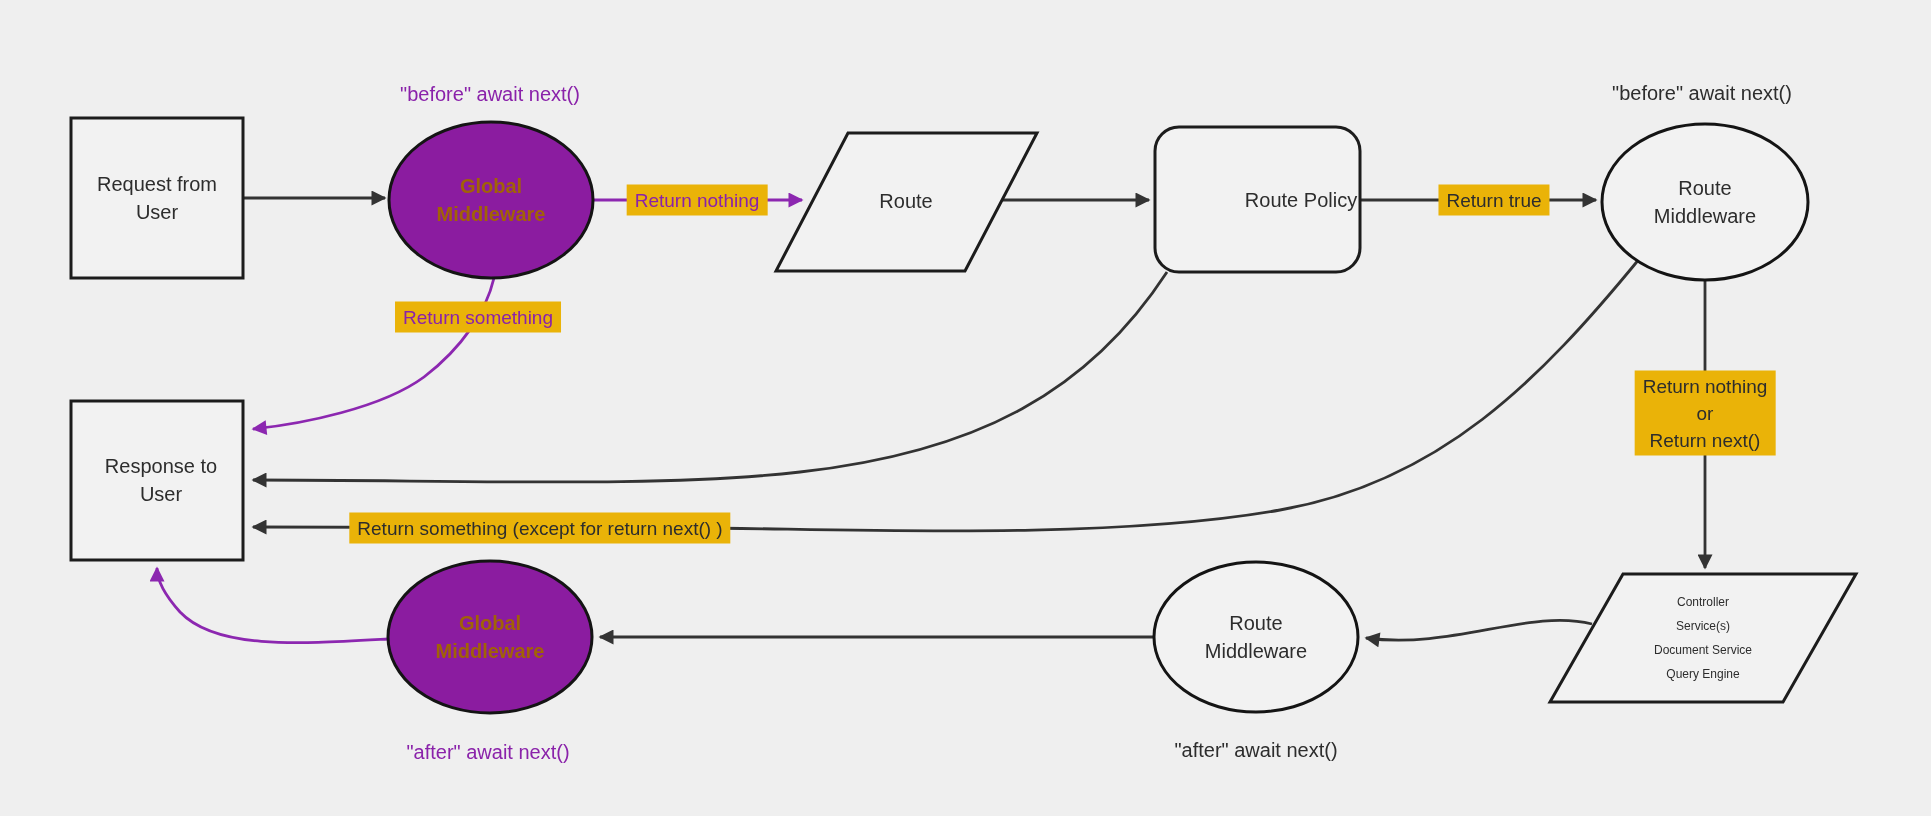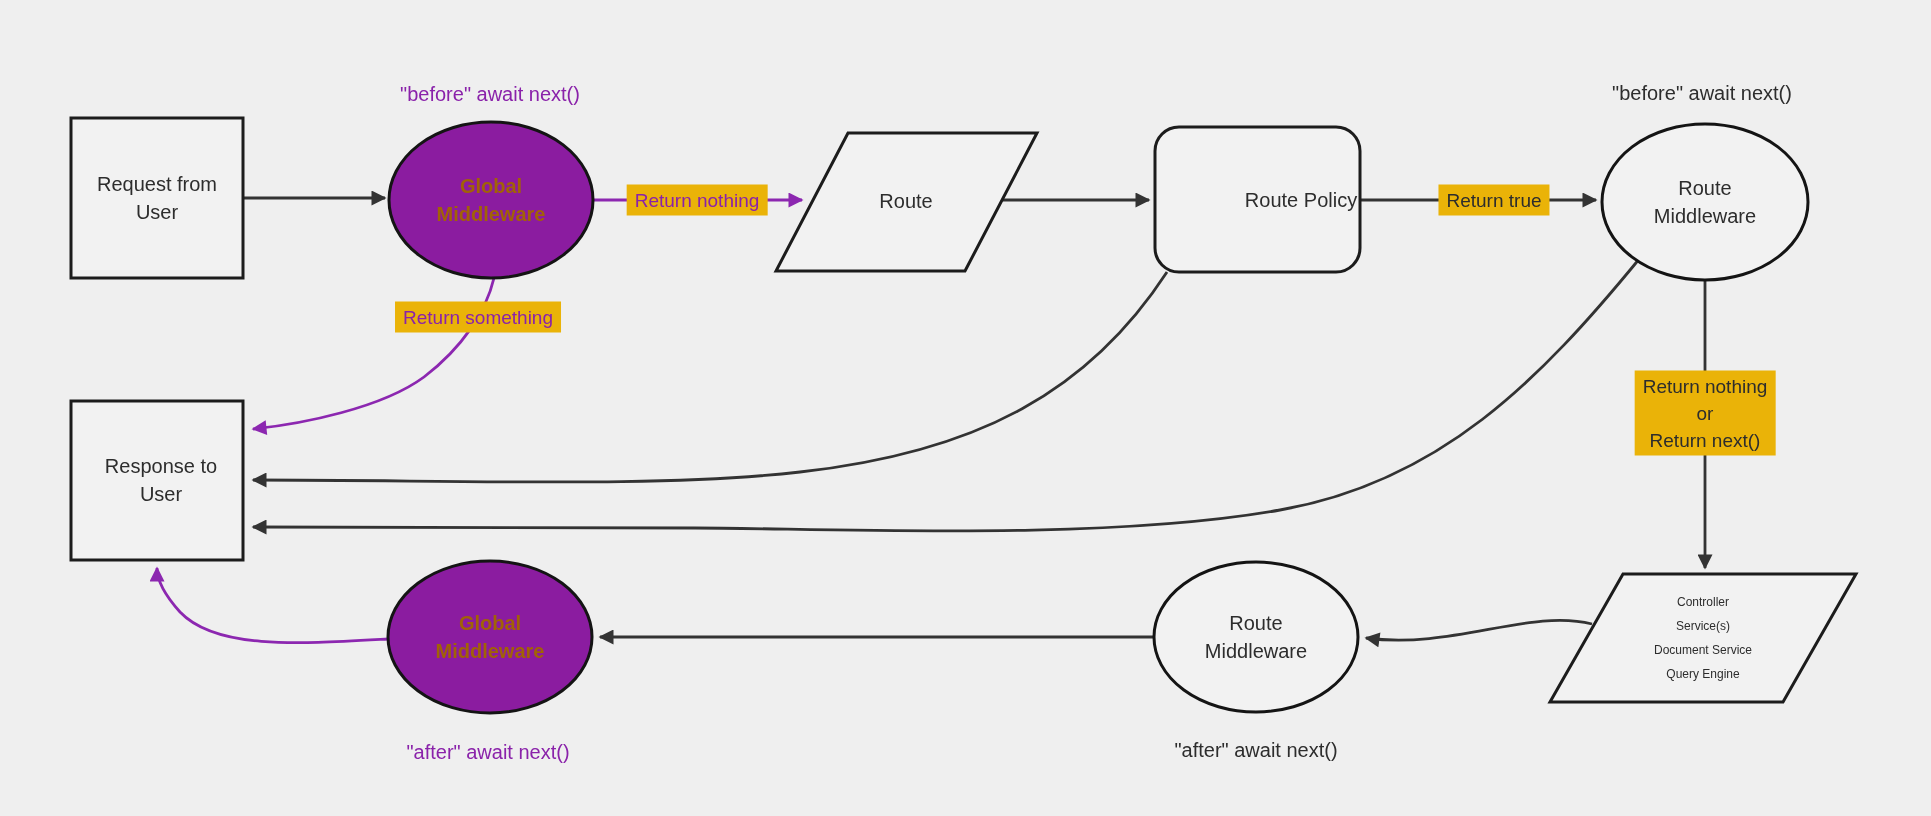--- a/index.html
+++ b/index.html
@@ -112,19 +112,20 @@
 Middleware</div>
   <div class="lbl node-text" style="left:161px; top:480px;">Response to
 User</div>
 
   <div class="lbl edge-lbl purple-text" style="left:697px; top:200px;">Return nothing</div>
   <div class="lbl edge-lbl" style="left:1474px; top:200px;margin-left:20px;">Return true</div>
   <div class="lbl edge-lbl" style="left:1705px; top:413px;">Return nothing
 or
 Return next()</div>
   <div class="lbl edge-lbl purple-text" style="left:478px; top:317px;">Return something</div>
+  <div class="lbl edge-lbl" style="left:540px; top:528px;">Return something (except for return next() )</div>
 
   <div class="lbl annotation purple-text" style="left:490px; top:94px;">"before" await next()</div>
   <div class="lbl annotation" style="left:1702px; top:93px;">"before" await next()</div>
   <div class="lbl annotation" style="left:1256px; top:750px;">"after" await next()</div>
   <div class="lbl annotation purple-text" style="left:488px; top:752px;">"after" await next()</div>
 
 </div>
 
 </body></html>

